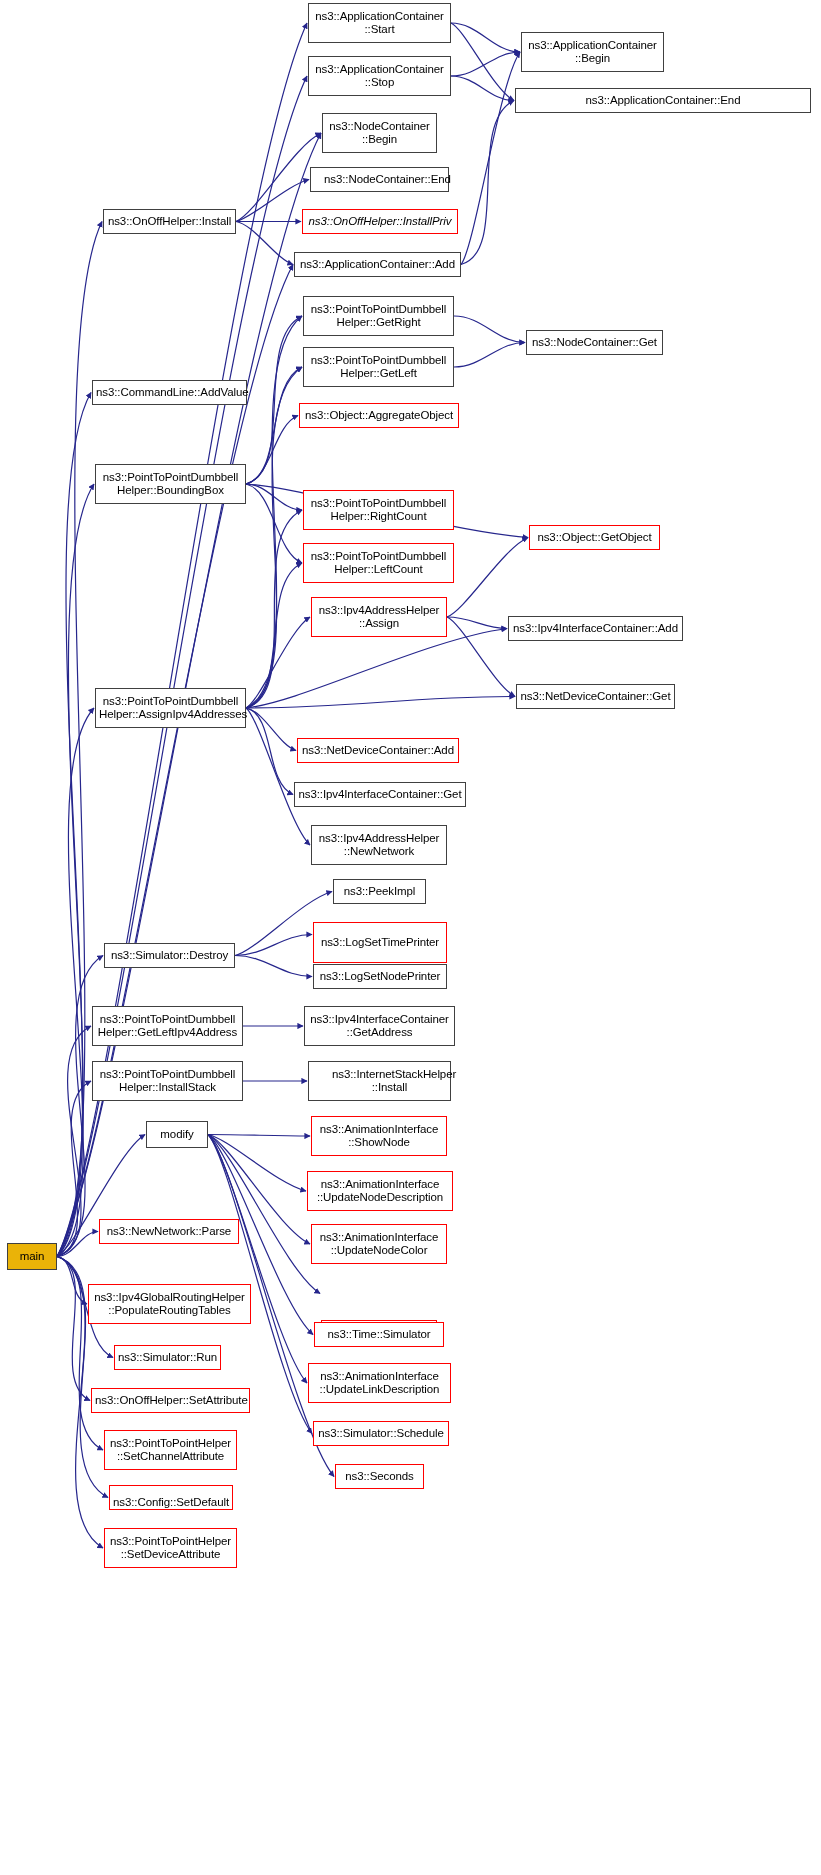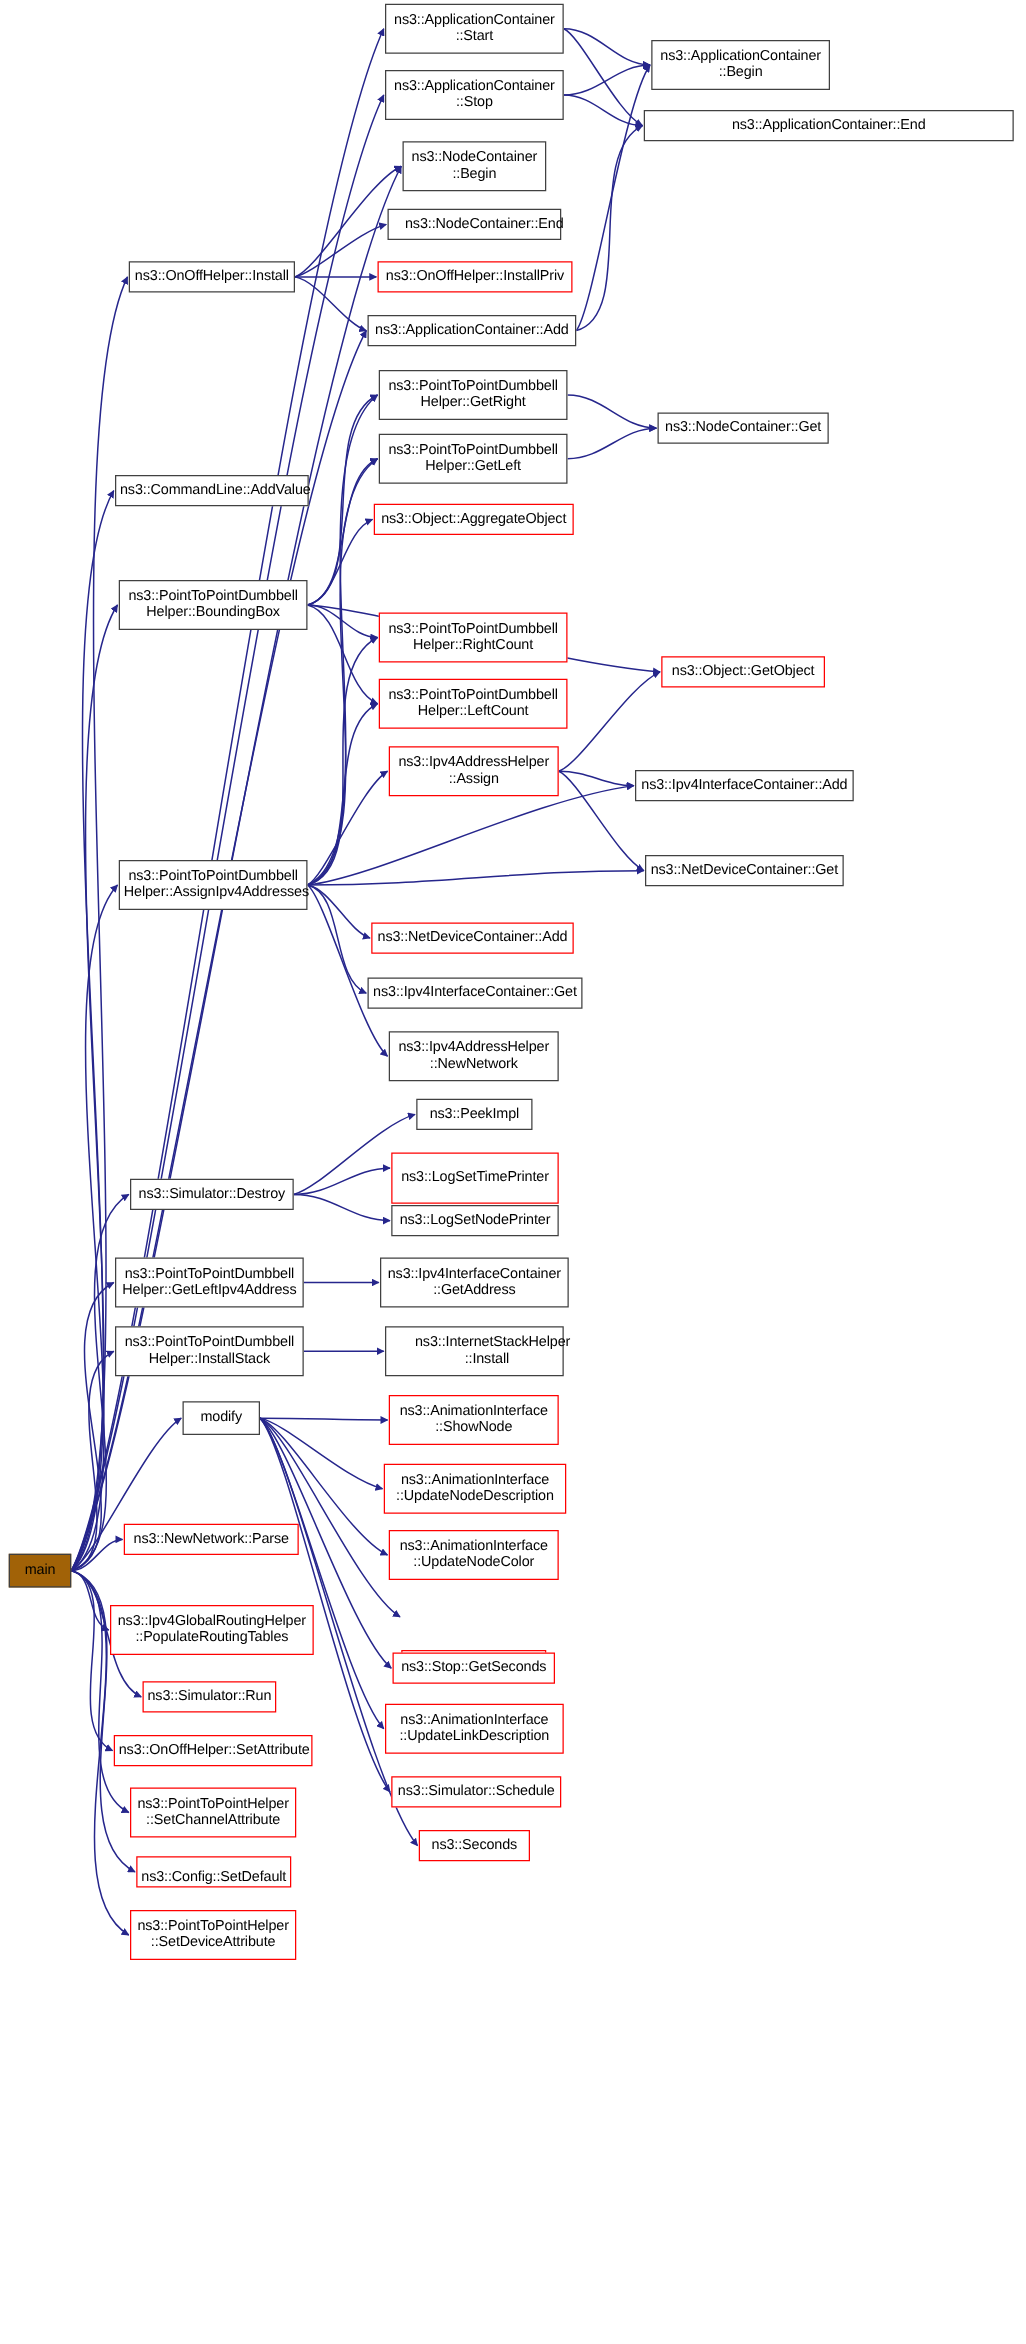--- a/index.html
+++ b/index.html
@@ -36,21 +36,21 @@
     color: #000000;
     letter-spacing: -0.1px;
     cursor: pointer;
     white-space: pre-line;
     padding: 0 3px;
   }
   .node.red {
     border-color: #ff0000;
   }
   .node.current {
-    background: #a16207;
+    background: #eab308;
     border-color: #404040;
   }
   .node .label {
     display: block;
     width: 100%;
   }
 </style>
 </head>
 <body>
 
@@ -133,21 +133,21 @@
 ::Start</span></div>
       <div class="node" style="left: 308px; top: 56px; width: 143px; height: 40px;"><span class="label">ns3::ApplicationContainer
 ::Stop</span></div>
       <div class="node" style="left: 521px; top: 32px; width: 143px; height: 40px;"><span class="label">ns3::ApplicationContainer
 ::Begin</span></div>
       <div class="node" style="left: 515px; top: 88px; width: 296px; height: 25px;"><span class="label">ns3::ApplicationContainer::End</span></div>
       <div class="node" style="left: 322px; top: 113px; width: 115px; height: 40px;"><span class="label">ns3::NodeContainer
 ::Begin</span></div>
       <div class="node" style="left: 310px; top: 167px; width: 139px; height: 25px; padding-left: 13px;"><span class="label">ns3::NodeContainer::End</span></div>
       <div class="node" style="left: 103px; top: 209px; width: 133px; height: 25px;"><span class="label">ns3::OnOffHelper::Install</span></div>
-      <div class="node red" style="left: 302px; top: 209px; width: 156px; height: 25px;"><span class="label">ns3::OnOffHelper::InstallPriv</span></div>
+      <div class="node red" style="left: 302px; top: 209px; width: 156px; height: 25px; font-style: italic;"><span class="label">ns3::OnOffHelper::InstallPriv</span></div>
       <div class="node" style="left: 294px; top: 252px; width: 167px; height: 25px;"><span class="label">ns3::ApplicationContainer::Add</span></div>
       <div class="node" style="left: 303px; top: 296px; width: 151px; height: 40px;"><span class="label">ns3::PointToPointDumbbell
 Helper::GetRight</span></div>
       <div class="node" style="left: 526px; top: 330px; width: 137px; height: 25px;"><span class="label">ns3::NodeContainer::Get</span></div>
       <div class="node" style="left: 303px; top: 347px; width: 151px; height: 40px;"><span class="label">ns3::PointToPointDumbbell
 Helper::GetLeft</span></div>
       <div class="node" style="left: 92px; top: 380px; width: 155px; height: 25px;"><span class="label">ns3::CommandLine::AddValue</span></div>
       <div class="node red" style="left: 299px; top: 403px; width: 160px; height: 25px;"><span class="label">ns3::Object::AggregateObject</span></div>
       <div class="node" style="left: 95px; top: 464px; width: 151px; height: 40px;"><span class="label">ns3::PointToPointDumbbell
 Helper::BoundingBox</span></div>
@@ -182,21 +182,21 @@
       <div class="node red" style="left: 311px; top: 1116px; width: 136px; height: 40px;"><span class="label">ns3::AnimationInterface
 ::ShowNode</span></div>
       <div class="node red" style="left: 307px; top: 1171px; width: 146px; height: 40px;"><span class="label">ns3::AnimationInterface
 ::UpdateNodeDescription</span></div>
       <div class="node red" style="left: 311px; top: 1224px; width: 136px; height: 40px;"><span class="label">ns3::AnimationInterface
 ::UpdateNodeColor</span></div>
       <div class="node red" style="left: 99px; top: 1219px; width: 140px; height: 25px;"><span class="label">ns3::NewNetwork::Parse</span></div>
       <div class="node red" style="left: 321px; top: 1281px; width: 116px; height: 25px; margin-top: 39px;"><span class="label">ns3::Simulator::Now</span></div>
       <div class="node red" style="left: 88px; top: 1284px; width: 163px; height: 40px;"><span class="label">ns3::Ipv4GlobalRoutingHelper
 ::PopulateRoutingTables</span></div>
-      <div class="node red" style="left: 314px; top: 1322px; width: 130px; height: 25px;"><span class="label">ns3::Stop::GetSeconds</span></div>
+      <div class="node red" style="left: 314px; top: 1322px; width: 130px; height: 25px;"><span class="label">ns3::Time::Simulator</span></div>
       <div class="node red" style="left: 114px; top: 1345px; width: 107px; height: 25px;"><span class="label">ns3::Simulator::Run</span></div>
       <div class="node red" style="left: 308px; top: 1363px; width: 143px; height: 40px;"><span class="label">ns3::AnimationInterface
 ::UpdateLinkDescription</span></div>
       <div class="node red" style="left: 91px; top: 1388px; width: 159px; height: 25px;"><span class="label">ns3::OnOffHelper::SetAttribute</span></div>
       <div class="node red" style="left: 313px; top: 1421px; width: 136px; height: 25px;"><span class="label">ns3::Simulator::Schedule</span></div>
       <div class="node red" style="left: 104px; top: 1430px; width: 133px; height: 40px;"><span class="label">ns3::PointToPointHelper
 ::SetChannelAttribute</span></div>
       <div class="node red" style="left: 335px; top: 1464px; width: 89px; height: 25px;"><span class="label">ns3::Seconds</span></div>
       <div class="node red" style="left: 109px; top: 1485px; width: 124px; height: 25px; align-items: flex-end;"><span class="label">ns3::Config::SetDefault</span></div>
       <div class="node red" style="left: 104px; top: 1528px; width: 133px; height: 40px;"><span class="label">ns3::PointToPointHelper

